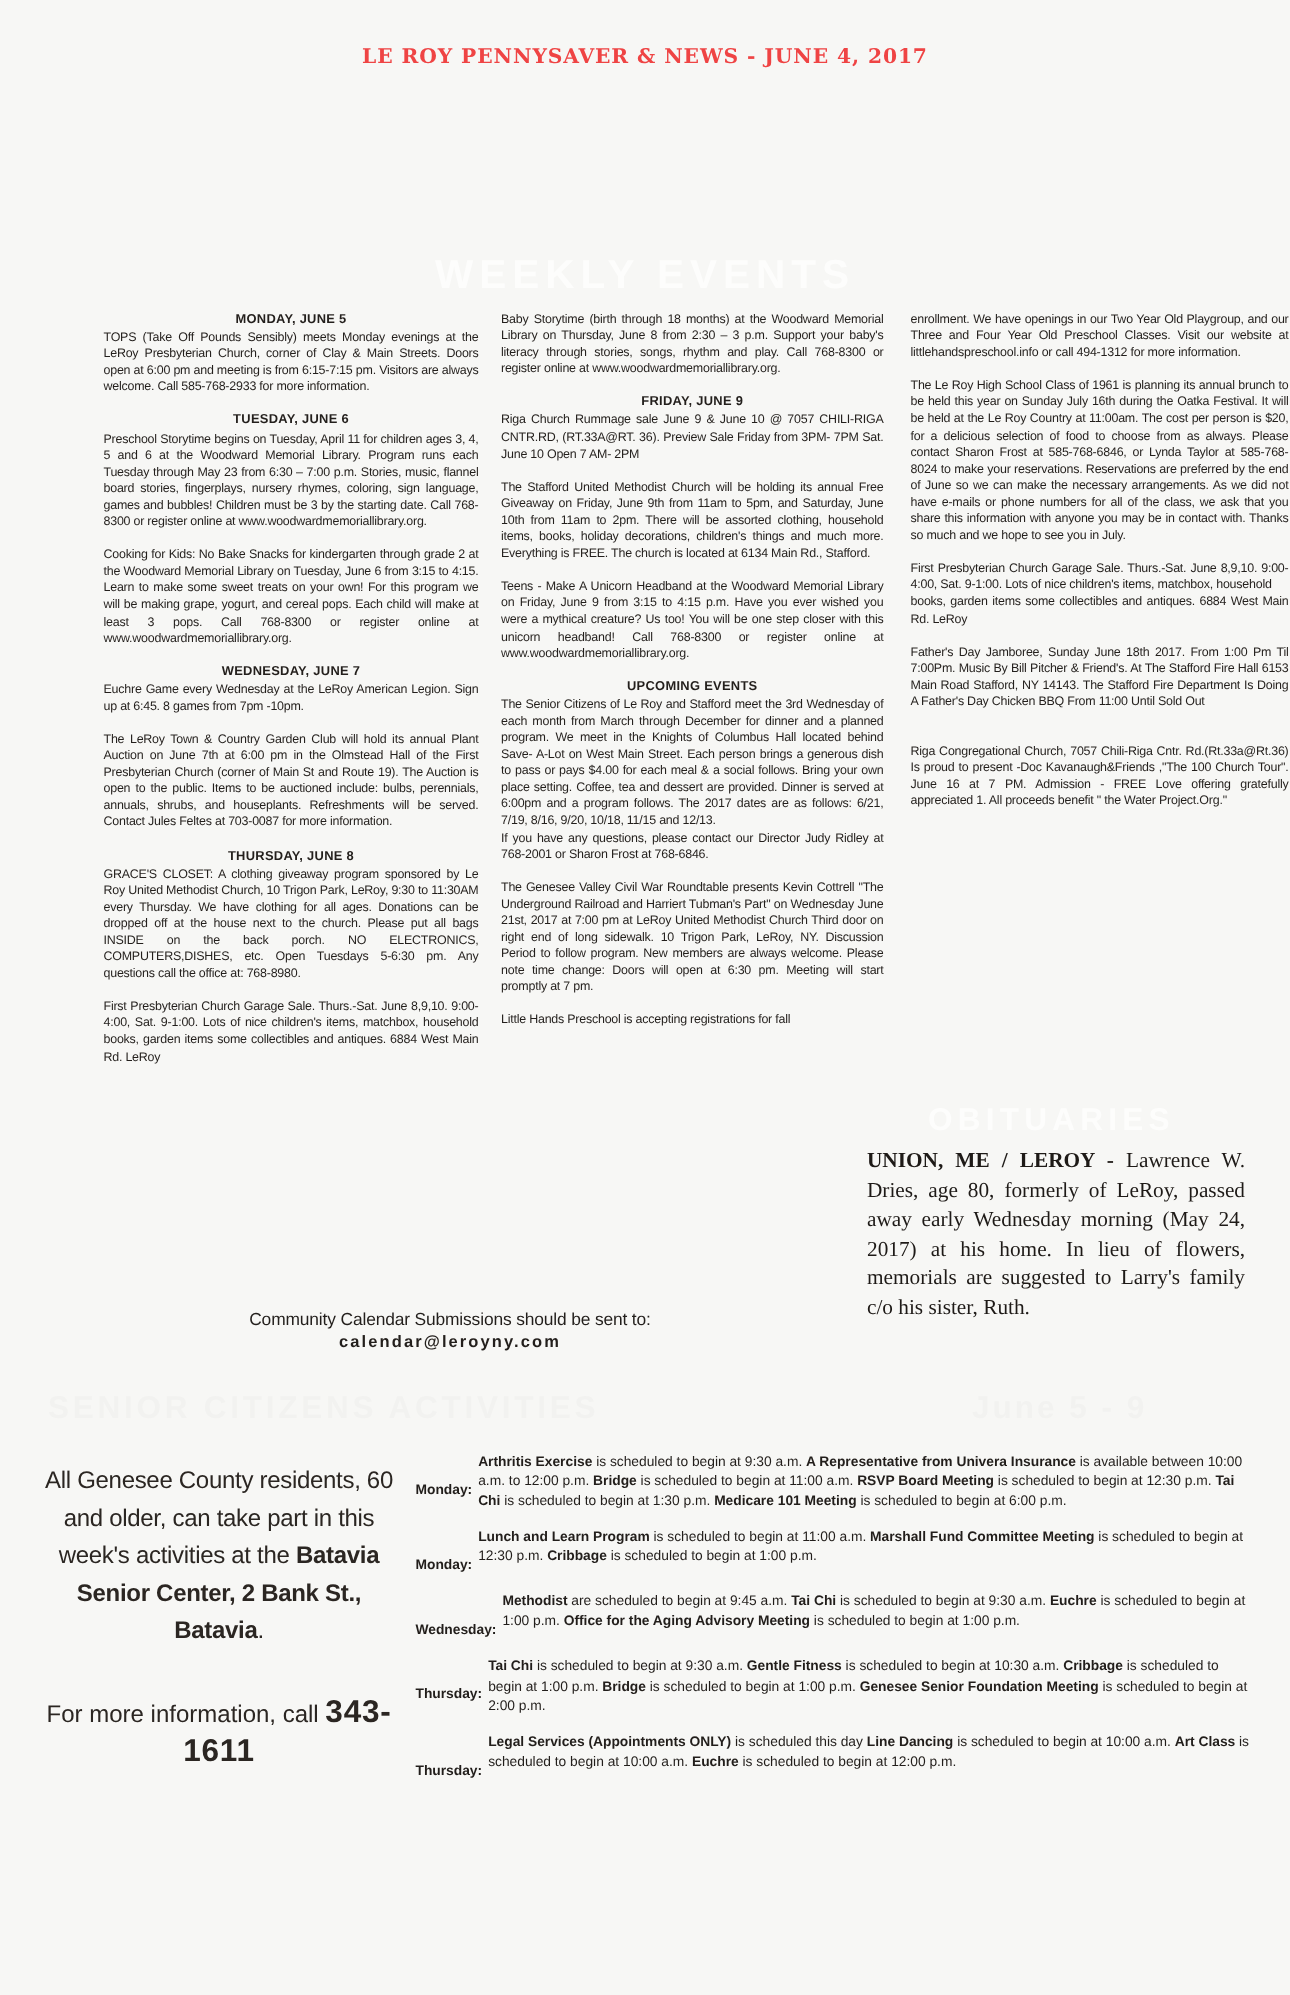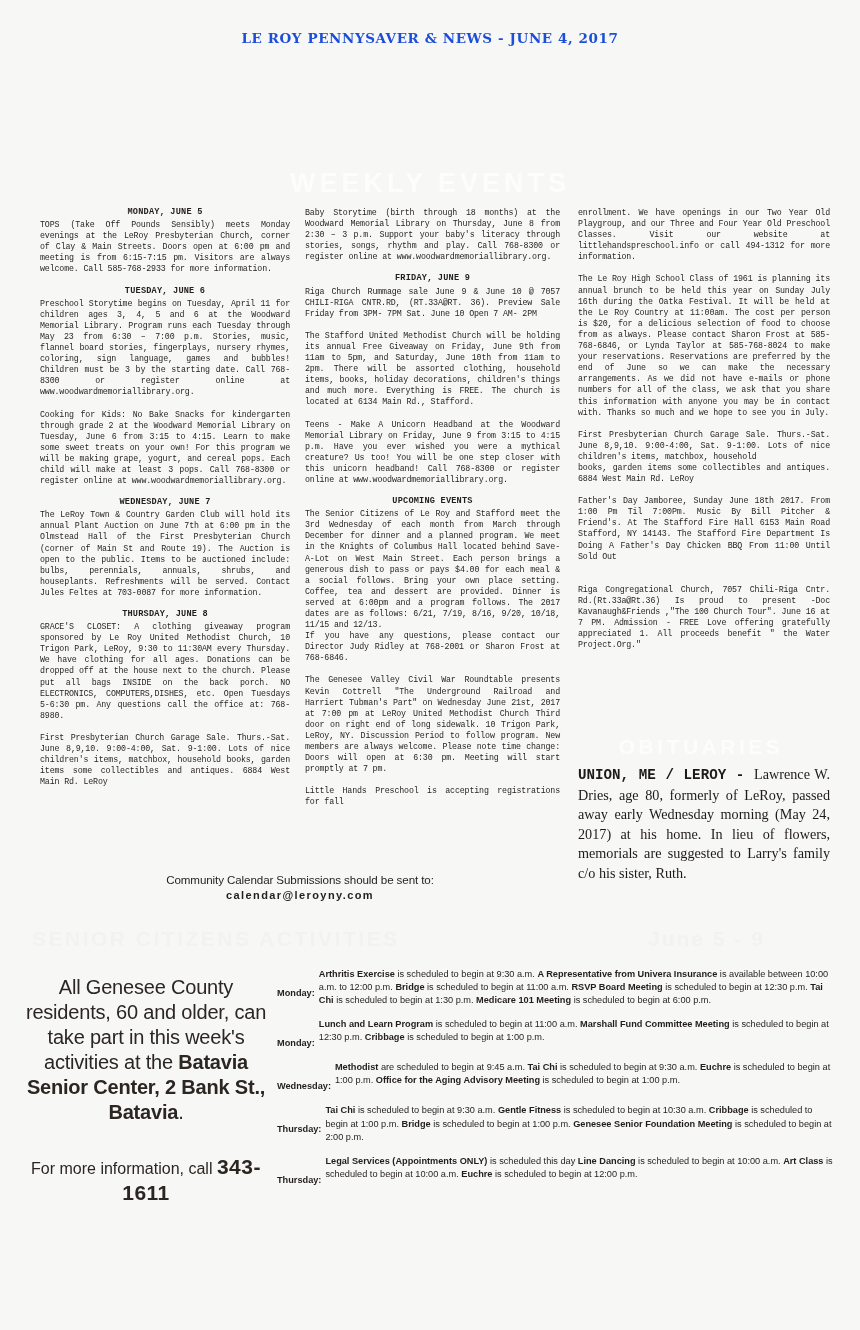--- a/index.html
+++ b/index.html
@@ -14,21 +14,21 @@
     overflow: hidden;
   }
 
   
   .masthead {
     text-align: center;
     padding-top: 30px;
     font-size: 13.5px;
     font-weight: bold;
     letter-spacing: 0.6px;
-    color: #1d4ed8;
+    color: #ef4444;
     font-family: "DejaVu Serif", serif;
   }
 
   
   .section-banner {
     text-align: center;
     color: #fdfdfc;
     font-weight: bold;
     letter-spacing: 4px;
   }
@@ -66,22 +66,23 @@
     left: 0;
     width: 860px;
     height: 660px;
   }
   .col {
     position: absolute;
     top: 0;
     font-size: 8.3px;
     line-height: 11.1px;
     text-align: justify;
-    font-family: Liberation Mono, monospace;
+    font-family: Liberation Sans, sans-serif;
     letter-spacing: -0.15px;
+    margin-left: 29px;
   }
   .col-1 { left: 40px;  width: 250px; }
   .col-2 { left: 305px; width: 255px; }
   .col-3 { left: 578px; width: 252px; }
 
   .day-head {
     text-align: center;
     font-weight: bold;
     font-size: 8.6px;
     letter-spacing: 0.2px;
@@ -116,34 +117,34 @@
     position: absolute;
     top: 765px;
     left: 578px;
     width: 252px;
     font-family: "Liberation Serif", serif;
     font-size: 14.2px;
     line-height: 19.6px;
     text-align: justify;
     color: #1e1a17;
   }
-  .obit-body b { font-weight: bold; font-family: Liberation Mono, monospace; }
+  .obit-body b { font-weight: bold; }
 
   
   .senior-left {
     position: absolute;
     top: 975px;
     left: 20px;
     width: 252px;
     text-align: center;
     font-family: "Liberation Sans", sans-serif;
     color: #2b2622;
   }
   .senior-left .p1 {
-    font-size: 20px;
+    font-size: 16px;
     line-height: 25px;
     letter-spacing: -0.2px;
   }
   .senior-left .p1 b { font-weight: bold; }
   .senior-left .p2 {
     margin-top: 30px;
     font-size: 16px;
     line-height: 24px;
   }
   .senior-left .p2 .phone {
@@ -187,20 +188,21 @@
 
   <div class="col col-1">
     <div class="day-head">MONDAY,  JUNE 5</div>
     <p class="blurb">TOPS (Take Off Pounds Sensibly) meets Monday evenings at the LeRoy Presbyterian Church, corner of Clay &amp; Main Streets. Doors open at 6:00 pm and meeting is from 6:15-7:15 pm. Visitors are always welcome. Call 585-768-2933 for more information.</p>
 
     <div class="day-head">TUESDAY,  JUNE 6</div>
     <p class="blurb">Preschool Storytime begins on Tuesday, April 11 for children ages 3, 4, 5 and 6 at the Woodward Memorial Library.  Program runs each Tuesday through May 23 from 6:30 – 7:00 p.m.  Stories, music, flannel board stories, fingerplays, nursery rhymes, coloring, sign language, games and bubbles! Children must be 3 by the starting date.  Call 768-8300 or register online at www.woodwardmemoriallibrary.org.</p>
     <p class="blurb">Cooking for Kids: No Bake Snacks for kindergarten through grade 2 at the Woodward Memorial Library on Tuesday, June 6 from 3:15 to 4:15.  Learn to make some sweet treats on your own! For this program we will be making grape, yogurt, and cereal pops. Each child will make at least 3 pops.  Call 768-8300 or register online at www.woodwardmemoriallibrary.org.</p>
 
     <div class="day-head">WEDNESDAY, JUNE 7</div>
+    <p class="blurb">Euchre Game every Wednesday at the LeRoy American Legion. Sign up at 6:45. 8 games from 7pm -10pm.</p>
     <p class="blurb">The LeRoy Town &amp; Country Garden Club will hold its annual Plant Auction on June 7th at 6:00 pm in the Olmstead Hall of the First Presbyterian Church (corner of Main St and Route 19). The Auction is open to the public.  Items to be auctioned include:  bulbs, perennials, annuals, shrubs, and houseplants. Refreshments will be served. Contact Jules Feltes at 703-0087 for more information.</p>
 
     <div class="day-head">THURSDAY,  JUNE 8</div>
     <p class="blurb">GRACE'S CLOSET: A clothing giveaway program sponsored by Le Roy United Methodist Church, 10 Trigon Park, LeRoy, 9:30 to 11:30AM every Thursday. We have clothing for all ages. Donations can be dropped off at the house next to the church. Please put all bags INSIDE on the back porch. NO ELECTRONICS, COMPUTERS,DISHES, etc. Open Tuesdays 5-6:30 pm. Any questions call the office at: 768-8980.</p>
     <p class="blurb">First Presbyterian Church Garage Sale. Thurs.-Sat. June 8,9,10. 9:00-4:00,  Sat. 9-1:00. Lots of nice children's items, matchbox, household books, garden items some collectibles and antiques. 6884 West Main Rd. LeRoy</p>
   </div>
 
   <div class="col col-2">
     <p class="blurb">Baby Storytime (birth through 18 months) at the Woodward Memorial Library on Thursday, June 8 from 2:30 – 3 p.m.  Support your baby's literacy through stories, songs, rhythm and play.  Call 768-8300 or register online at www.woodwardmemoriallibrary.org.</p>
 

